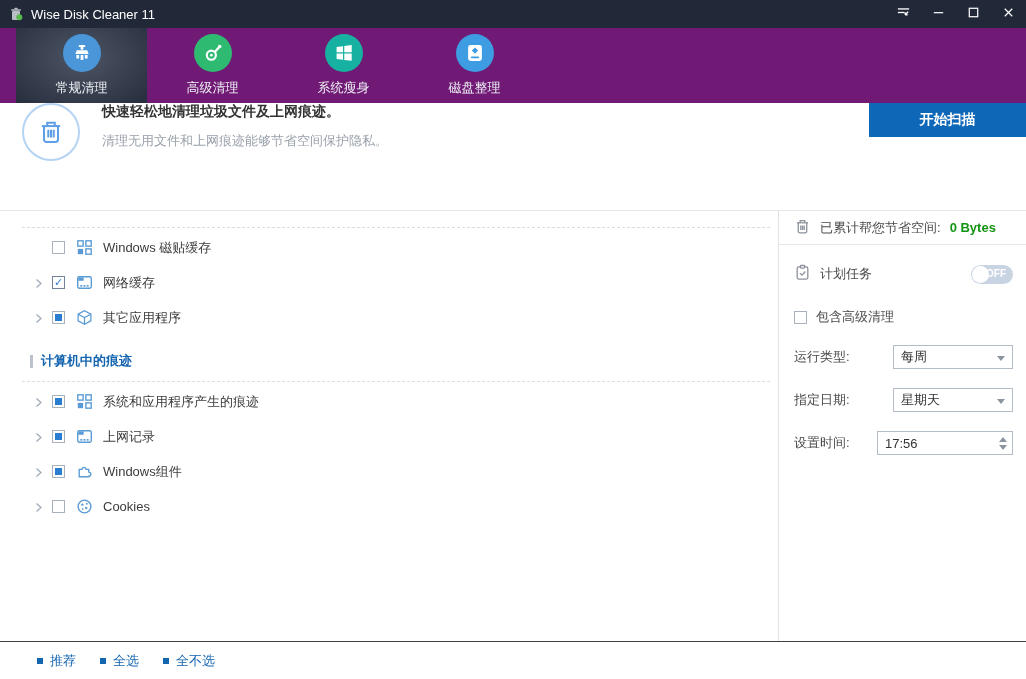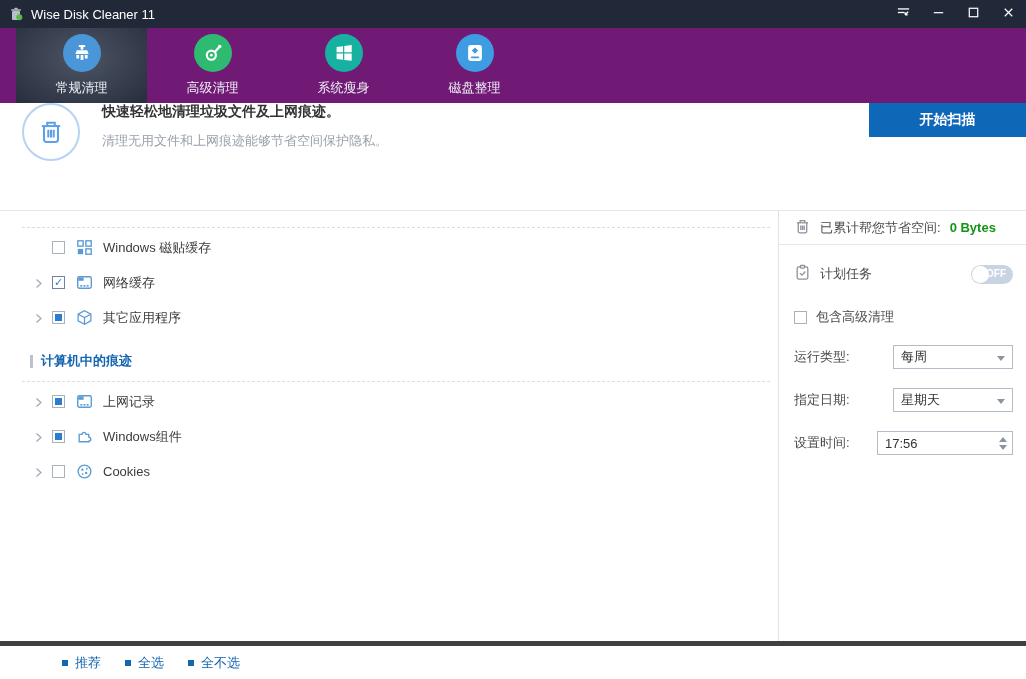--- a/index.html
+++ b/index.html
@@ -71,21 +71,21 @@
     border-right:4px solid transparent; border-top:5px solid #8b94a1; }
   .time-box { margin-left:auto; width:136px; height:24px; border:1px solid #b4bcc8; background:#fff; display:flex;
     align-items:center; padding-left:7px; font-size:13px; color:#333; position:relative; }
   .spin { position:absolute; right:5px; top:0; height:100%; display:flex; flex-direction:column; justify-content:center; gap:3px; }
   .spin-up { width:0; height:0; border-left:4px solid transparent; border-right:4px solid transparent;
     border-bottom:5px solid #8b94a1; cursor:pointer; }
   .spin-down { width:0; height:0; border-left:4px solid transparent; border-right:4px solid transparent;
     border-top:5px solid #8b94a1; cursor:pointer; }
 
   
-  .footer { height:38px; border-top:5px solid #404040; display:flex; align-items:center; padding-left:62px; gap:24px; }
+  .footer { height:38px; border-top:1px solid #404040; display:flex; align-items:center; padding-left:37px; gap:24px; }
   .f-link { display:flex; align-items:center; gap:7px; color:#1465b0; font-size:13px; cursor:pointer; }
   .f-bullet { width:6px; height:6px; background:#1465b0; }
 </style>
 </head>
 <body>
 
 <div class="titlebar">
   <span class="app-logo"><svg viewBox="0 0 16 16" width="16" height="16">
         <rect x="4" y="5" width="8" height="9" rx="1" fill="#b9bec6"></rect>
         <rect x="3" y="3.2" width="10" height="1.6" rx="0.8" fill="#b9bec6"></rect>
@@ -250,20 +250,35 @@
 </div>
   </div>
 
   <div class="tree-section">
     <div class="section-header">
       <span class="section-bar"></span>
       <span class="section-title">计算机中的痕迹</span>
     </div>
     <div class="section-sep"></div>
     <div class="rows">
+  <div class="tree-row">
+    <span class="chevron"><svg viewBox="0 0 16 16" width="13" height="13">
+                <path d="M5.5 3 L11 8 L5.5 13" fill="none" stroke="#a3aebc" stroke-width="1.7"></path>
+              </svg></span>
+    <span class="cb partial"></span>
+    <span class="tree-icon"><svg viewBox="0 0 16 16">
+                <g fill="none" stroke="#5b9bd5" stroke-width="1.3">
+                  <rect x="1.7" y="1.7" width="5" height="5"></rect>
+                  <rect x="9.3" y="1.7" width="5" height="5"></rect>
+                  <rect x="9.3" y="9.3" width="5" height="5"></rect>
+                </g>
+                <rect x="1.7" y="9.3" width="5" height="5" fill="#5b9bd5"></rect>
+              </svg></span>
+    <span class="tree-label">系统和应用程序产生的痕迹</span>
+  </div>
 
   <div class="tree-row">
     <span class="chevron"><svg viewBox="0 0 16 16" width="13" height="13">
                 <path d="M5.5 3 L11 8 L5.5 13" fill="none" stroke="#a3aebc" stroke-width="1.7"></path>
               </svg></span>
     <span class="cb partial"></span>
     <span class="tree-icon"><svg viewBox="0 0 16 16">
                 <rect x="1.6" y="2.6" width="12.8" height="10.8" rx="1.6" fill="none" stroke="#5b9bd5" stroke-width="1.3"></rect>
                 <path d="M2.2 3.2 h5 v3.2 h-5 z" fill="#5b9bd5"></path>
                 <g fill="#5b9bd5">

